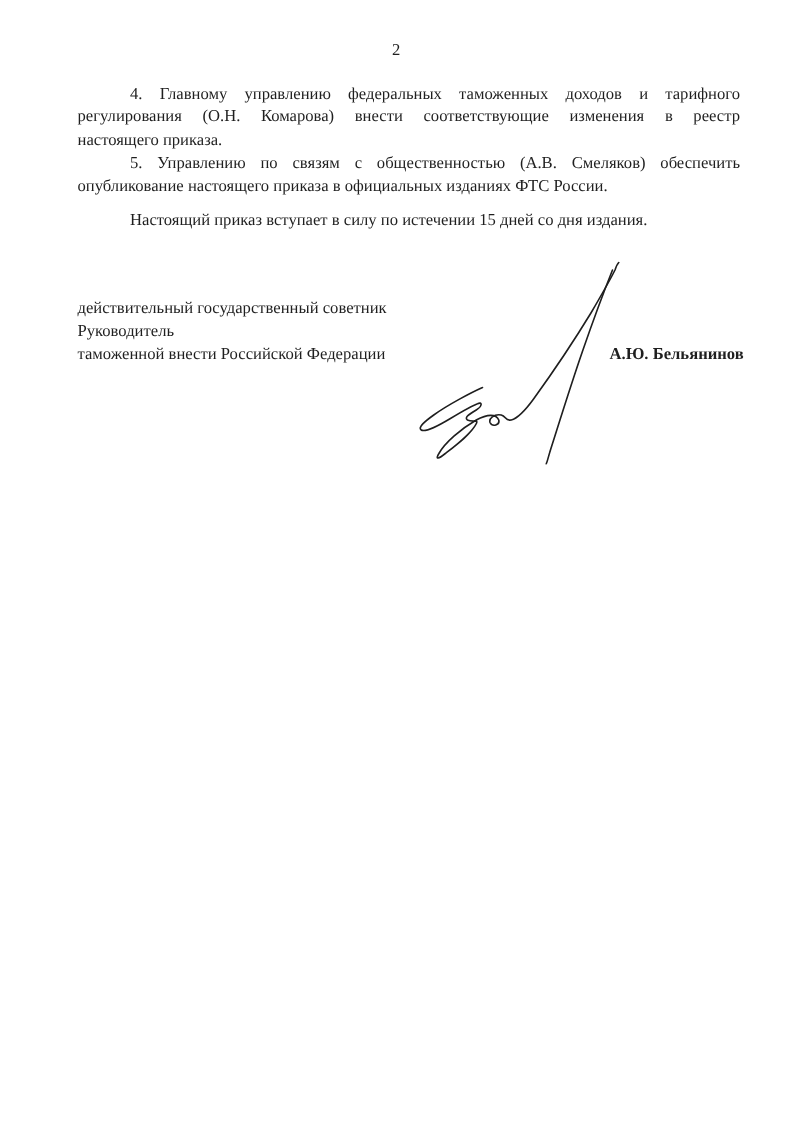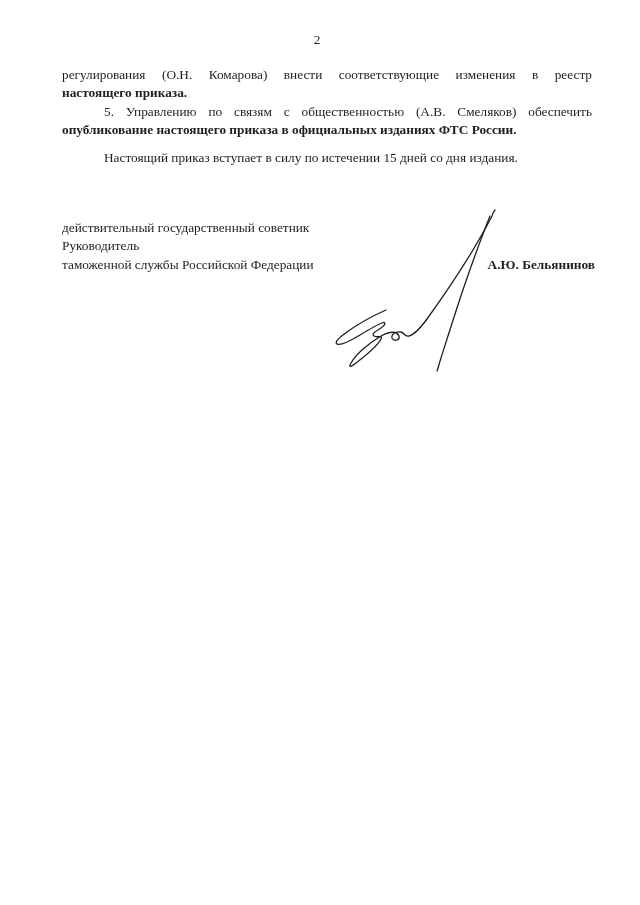--- a/index.html
+++ b/index.html
@@ -32,21 +32,21 @@
     left: 62px;
     width: 530px;
   }
 
   .line {
     display: block;
     text-align: justify;
     text-align-last: justify;
     white-space: normal;
   }
-  .line.last { text-align-last: left; font-weight: bold; }
+  .line.last { text-align-last: left; }
   .line.single { text-align: center; text-align-last: left; }
   .line.indent { text-indent: 42px; }
 
   .effective-date { margin-top: 9px; }
 
   .signature-block {
     position: relative;
     margin-top: 52px;
     width: 530px;
   }
@@ -78,37 +78,38 @@
 </head>
 <body>
 
 <div class="page">
 
   <div class="page-number">2</div>
 
   <div class="body-text">
 
     <p class="para">
+      <span class="line indent">4. Главному управлению федеральных таможенных доходов и тарифного</span>
       <span class="line">регулирования (О.Н. Комарова) внести соответствующие изменения в реестр</span>
       <span class="line last">настоящего приказа.</span>
     </p>
 
     <p class="para">
       <span class="line indent">5. Управлению по связям с общественностью (А.В. Смеляков) обеспечить</span>
       <span class="line last">опубликование настоящего приказа в официальных изданиях ФТС России.</span>
     </p>
 
     <p class="para effective-date">
       <span class="line single indent">Настоящий приказ вступает в силу по истечении 15 дней со дня издания.</span>
     </p>
 
     <div class="signature-block">
       <div class="line single">действительный государственный советник</div>
       <div class="line single">Руководитель</div>
-      <div class="line single">таможенной службы Российской Федерации</div>
+      <div class="line single">таможенной внести Российской Федерации</div>
       <div class="sig-name">А.Ю. Бельянинов</div>
     </div>
 
   </div>
 
   <svg class="signature-svg" viewBox="330 205 170 170" xmlns="http://www.w3.org/2000/svg" aria-hidden="true">
     <path d="
       M 386 310
       C 377 314 358 324 347 332
       C 340 337 334 342 337 344

